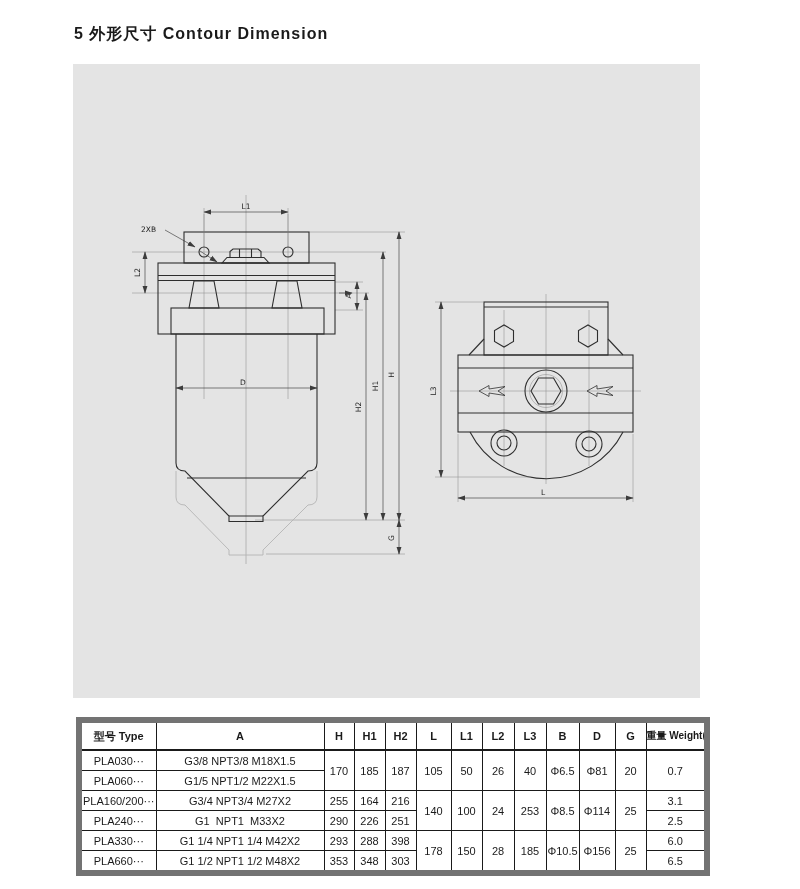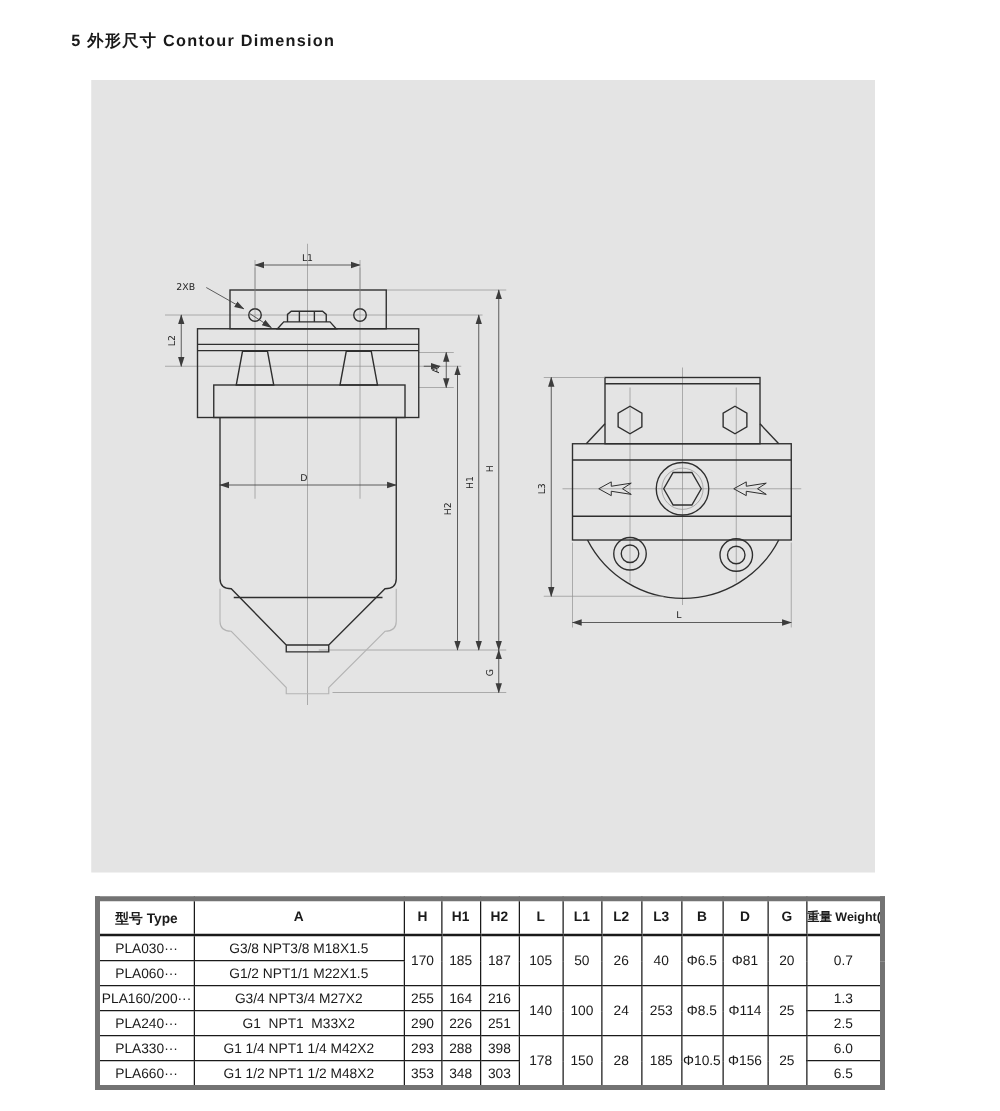--- a/index.html
+++ b/index.html
@@ -1,29 +1,29 @@
 <!DOCTYPE html>
 <html><head>
 <meta charset="utf-8">
 <style>
   html,body{margin:0;padding:0;background:#ffffff;}
   body{width:800px;height:889px;position:relative;font-family:"Liberation Sans",sans-serif;color:#1a1a1a;}
-  .title{position:absolute;left:57px;top:24px;font-size:13px;font-weight:bold;letter-spacing:1px;margin:0;}
+  .title{position:absolute;left:74px;top:24px;font-size:16px;font-weight:bold;letter-spacing:1px;margin:0;}
   .panel{position:absolute;left:73px;top:64px;width:627px;height:634px;}
   .panel svg{display:block;width:627px;height:634px;}
   
   .ol{stroke:#2e2e2e;stroke-width:1.1;fill:none;stroke-linejoin:miter;}
   .thin{stroke:#8f8f8f;stroke-width:0.55;fill:none;}
   .ghost{stroke:#b4b4b4;stroke-width:0.9;fill:none;}
   .dim{stroke:#3c3c3c;stroke-width:0.65;fill:none;}
   .lbl{fill:#222;font-family:"DejaVu Sans",sans-serif;font-size:7.5px;}
   .anch{text-anchor:middle;}
   
   table.dims{position:absolute;left:76px;top:717px;width:628px;border-collapse:collapse;table-layout:fixed;
-             border:4px solid #737373;font-size:11px;}
+             border:6px solid #737373;font-size:11px;}
   table.dims th,table.dims td{border:1px solid #1a1a1a;text-align:center;vertical-align:middle;padding:0;
              overflow:hidden;white-space:nowrap;}
   table.dims thead th{height:26px;font-weight:bold;border-bottom-width:2px;}
   table.dims tbody td{height:19px;}
   table.dims .small{font-size:10px;}
   table.dims .pre{white-space:pre;}
 </style>
 </head>
 <body>
 
@@ -198,36 +198,36 @@
         <td rowspan="2">50</td>
         <td rowspan="2">26</td>
         <td rowspan="2">40</td>
         <td rowspan="2">Φ6.5</td>
         <td rowspan="2">Φ81</td>
         <td rowspan="2">20</td>
         <td rowspan="2">0.7</td>
       </tr>
       <tr>
         <td>PLA060···</td>
-        <td>G1/2 NPT1/1 M22X1.5</td>
+        <td>G1/5 NPT1/2 M22X1.5</td>
       </tr>
       <tr>
         <td>PLA160/200···</td>
         <td>G3/4 NPT3/4 M27X2</td>
         <td>255</td>
         <td>164</td>
         <td>216</td>
         <td rowspan="2">140</td>
         <td rowspan="2">100</td>
         <td rowspan="2">24</td>
         <td rowspan="2">253</td>
         <td rowspan="2">Φ8.5</td>
         <td rowspan="2">Φ114</td>
         <td rowspan="2">25</td>
-        <td>1.3</td>
+        <td>3.1</td>
       </tr>
       <tr>
         <td>PLA240···</td>
         <td class="pre">G1  NPT1  M33X2</td>
         <td>290</td>
         <td>226</td>
         <td>251</td>
         <td>2.5</td>
       </tr>
       <tr>

